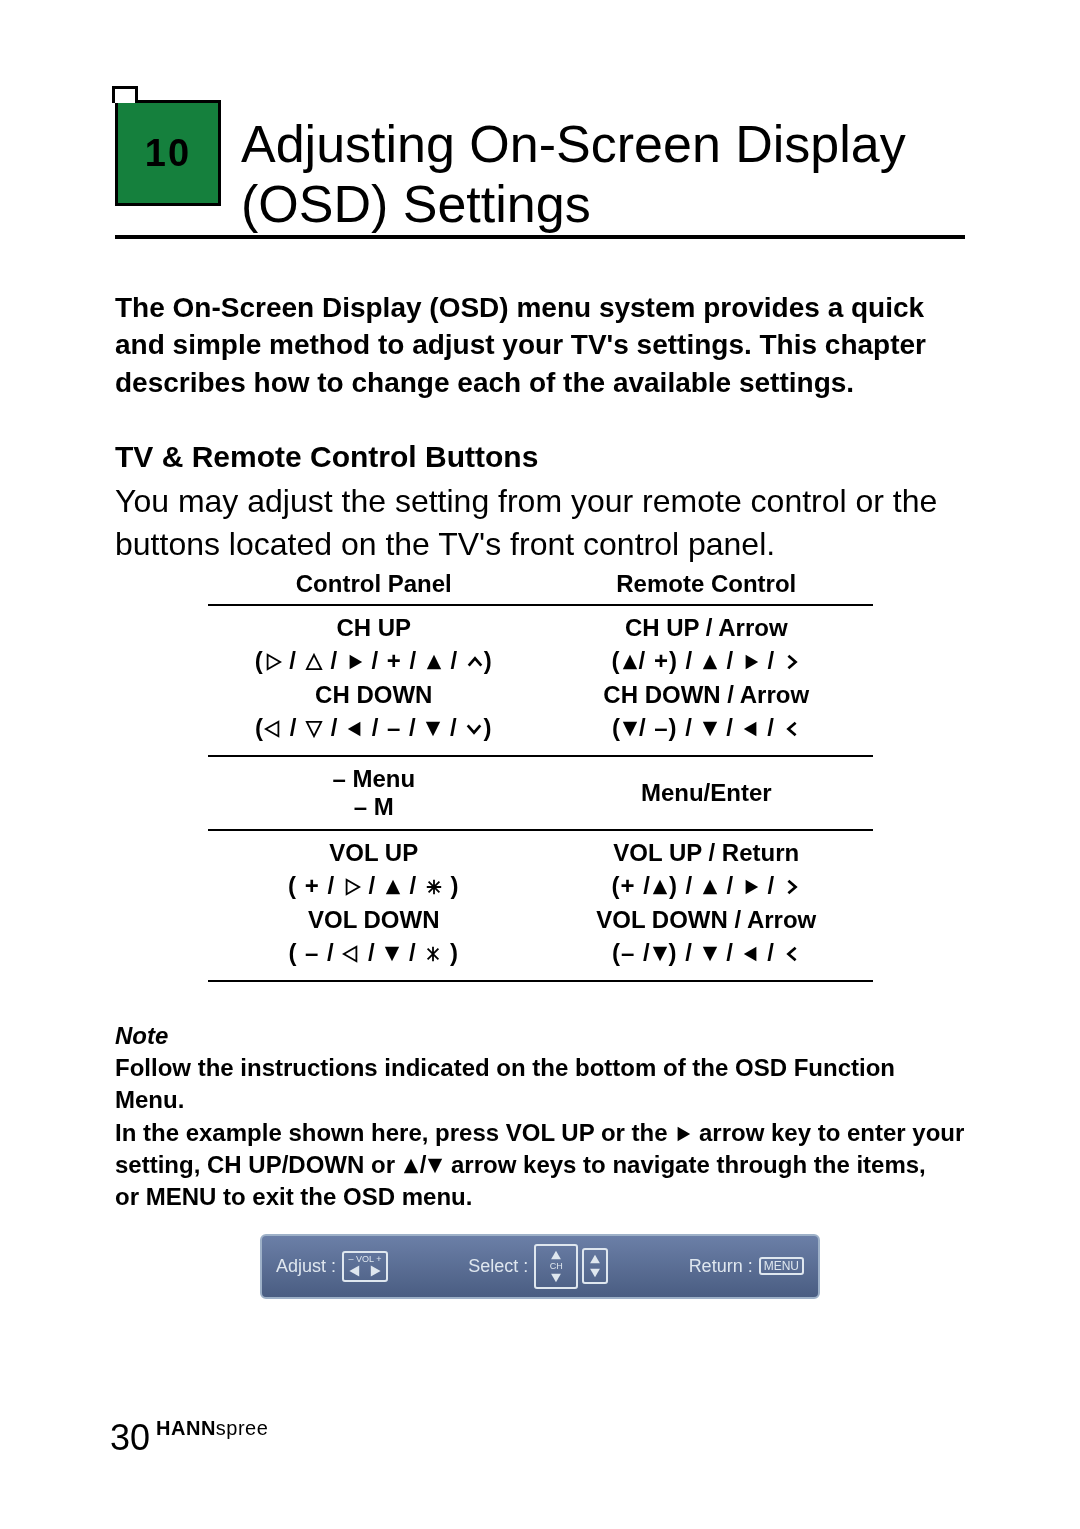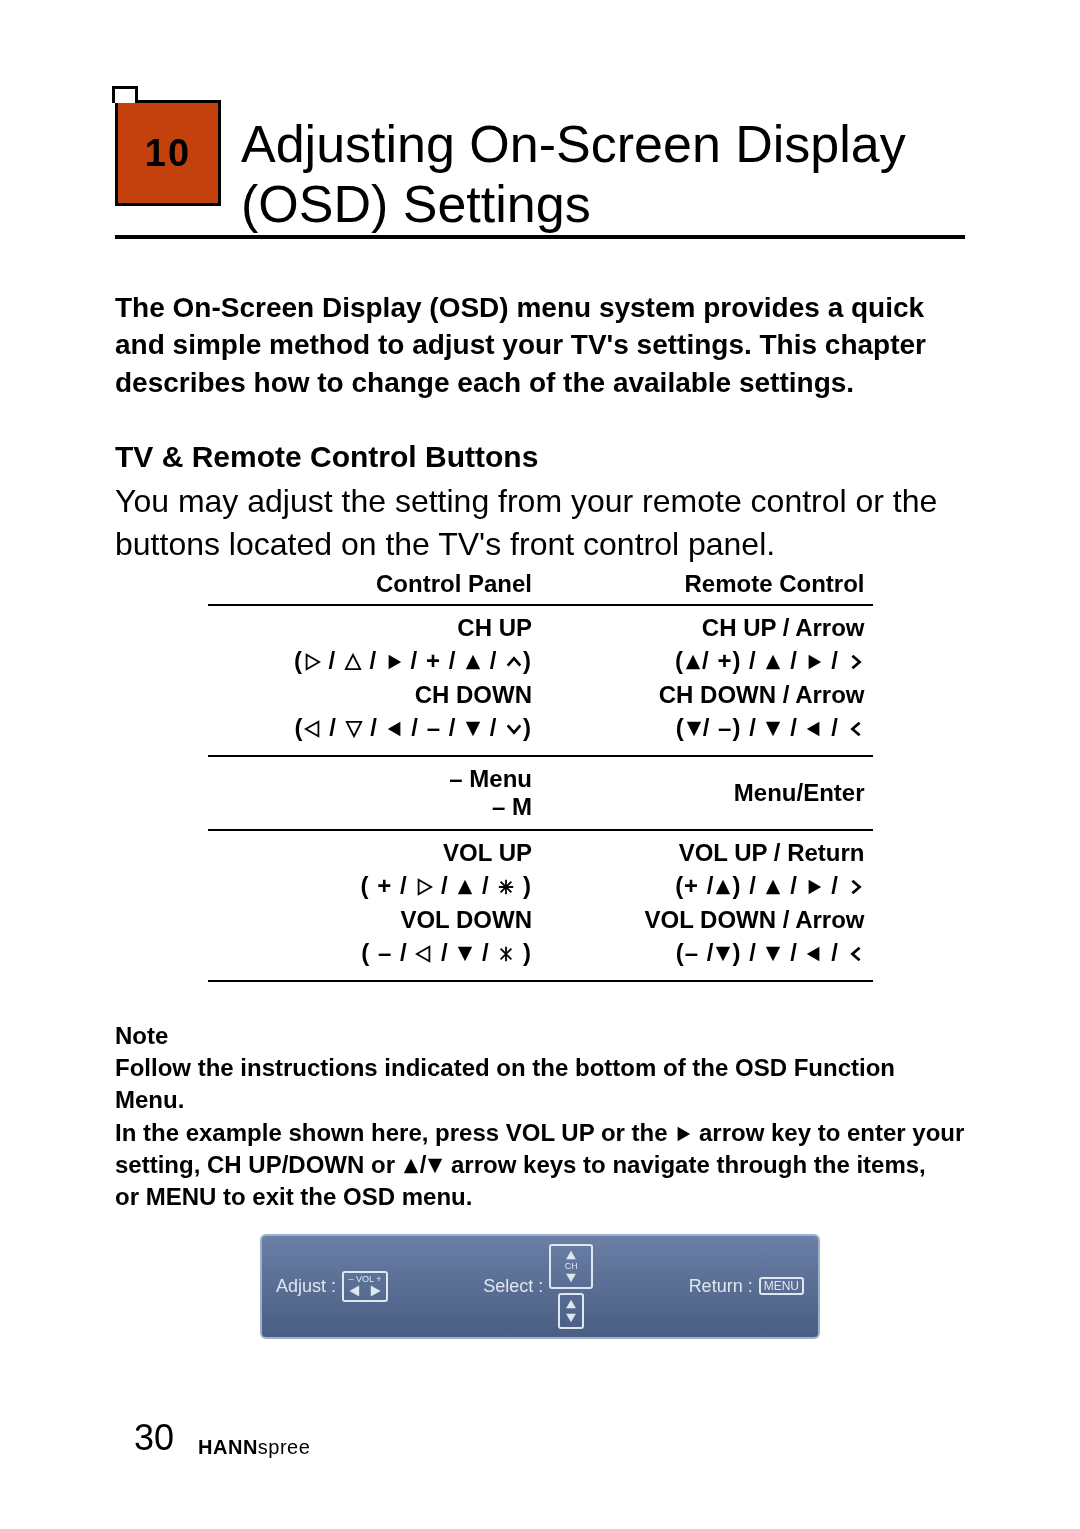--- a/index.html
+++ b/index.html
@@ -7,21 +7,21 @@
   .page { padding: 100px 115px 60px 115px; position: relative; height: 100%; }
   .chapter-bar {
     display: flex;
     align-items: stretch;
     border-bottom: 4px solid #000;
     margin-bottom: 50px;
   }
   .chapter-num-wrap { position: relative; margin-right: 20px; }
   .chapter-num-box {
     width: 106px; height: 106px;
-    background: #c2410c;
+    background: #15803d;
     border: 3px solid #000;
     display: flex; align-items: center; justify-content: center;
     font-size: 38px; font-weight: bold; letter-spacing: 2px;
     position: relative;
     z-index: 1;
   }
   .tab-notch {
     position: absolute;
     top: -14px; left: -3px;
     width: 26px; height: 17px;
@@ -49,39 +49,39 @@
   .section-body {
     font-size: 32px; line-height: 1.35;
   }
   .ctl-table {
     margin: 0 auto 40px auto;
     width: 665px;
     border-collapse: collapse;
   }
   .ctl-table td {
     width: 50%;
-    text-align: right;
+    text-align: center;
     vertical-align: middle;
     padding: 8px 8px;
     font-size: 24px;
     margin-top: 16px;
   }
   .ctl-table .hdr td {
     font-weight: bold;
     border-bottom: 2px solid #000;
     padding-top: 4px;
     padding-bottom: 6px;
   }
   .ctl-table .group-end td { border-bottom: 2px solid #000; }
   .cell-label { font-weight: bold; }
   .sym-row { font-size: 24px; font-weight: bold; letter-spacing: 1px; line-height: 1.6; }
   svg.sym { width: 18px; height: 18px; vertical-align: -2px; }
   svg.sym-sm { width: 14px; height: 14px; vertical-align: -1px; }
 
-  .note-h { font-size: 24px; font-weight: bold; margin-bottom: 2px; }
+  .note-h { font-size: 24px; font-weight: bold; margin-bottom: 2px; font-style: italic; }
   .note-body { font-size: 24px; font-weight: bold; line-height: 1.35; margin-bottom: 20px; }
 
   .osd-bar {
     width: 560px;
     margin: 7px auto;
     background: linear-gradient(#6b7fa7, #4a5d82);
     border: 2px solid #9eb1c8;
     border-radius: 6px;
     padding: 8px 14px;
     display: flex;
@@ -98,26 +98,26 @@
     border-radius: 3px;
     font-size: 12px;
     color: #dfe7ef;
     padding: 1px 3px;
     min-width: 34px;
     line-height: 1;
   }
   .osd-chip-col { flex-direction: column; min-width: 44px; gap: 0; padding: 2px 4px; }
   .osd-sub { font-size: 9px; }
   .osd-arrow-row { display:flex; gap:6px; align-items:center; }
-  .osd-select-group { display:flex; align-items:center; gap:4px;flex-direction:column; }
+  .osd-select-group { display:flex; align-items:center; gap:4px; }
 
   .footer {
     position: absolute;
     bottom: 70px; left: 110px;
-    display: flex; align-items: flex-end; gap: 24px; margin-left: 24px;
+    display: flex; align-items: flex-start; gap: 6px;
   }
   .pg { font-size: 36px; font-weight: 400; }
   .brand { font-size: 20px; letter-spacing: 0.5px; }
   .brand b { font-weight: 900; }
 </style>
 </head>
 <body>
 
 <div class="page">
 

